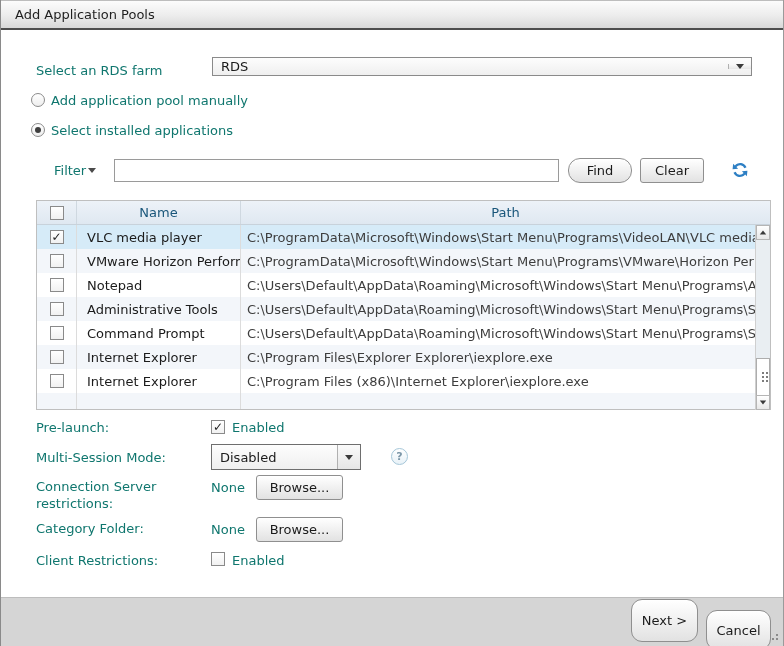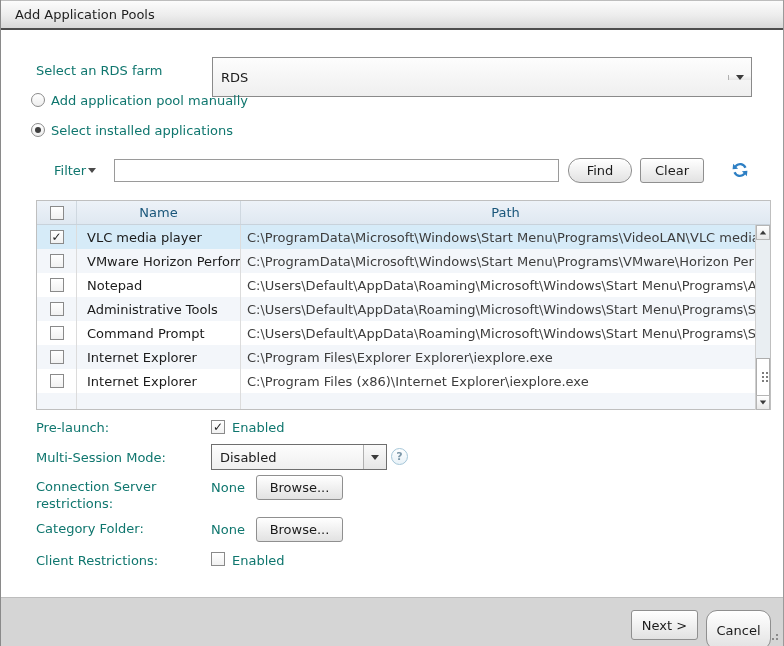--- a/index.html
+++ b/index.html
@@ -92,21 +92,21 @@
   .resize-grip i:nth-child(3){ right:0; bottom:4px; }
 </style>
 </head>
 <body>
 
 <div id="dialog">
 
   <div class="titlebar">Add Application Pools</div>
 
   <div class="label" style="left:35px; top:63px;">Select an RDS farm</div>
-  <div class="dropdown" style="left:211px; top:57px; width:540px; height:40px;align-items:center;">
+  <div class="dropdown" style="left:211px; top:57px; width:540px; height:19px;align-items:center;">
     <div class="dd-value">RDS</div>
     <div class="dd-btn">
         <span class="tri-down"></span>
       </div>
   </div>
 
   <div class="radio" style="left:30px; top:93px;"></div>
   <div class="label" style="left:50px; top:93px;">Add application pool manually</div>
   <div class="radio selected" style="left:30px; top:123px;"></div>
   <div class="label" style="left:50px; top:123px;">Select installed applications</div>
@@ -204,42 +204,42 @@
           <span class="tri-down t"></span>
         </div>
     </div>
   </div>
 
   <div class="label" style="left:35px; top:420px;">Pre-launch:</div>
   <div class="checkbox" style="position:absolute; left:210px; top:420px;" id="prelaunch-cb">✓</div>
   <div class="label" style="left:231px; top:420px;">Enabled</div>
 
   <div class="label" style="left:35px; top:450px;">Multi-Session Mode:</div>
-  <div class="dropdown" style="left:210px; top:444px; width:176px; height:26px; border-color:#6e6e6e;">
+  <div class="dropdown" style="left:210px; top:444px; width:150px; height:26px; border-color:#6e6e6e;">
     <div class="dd-value">Disabled</div>
     <div class="dd-btn">
         <span class="tri-down"></span>
       </div>
   </div>
   <div class="help-icon" style="left:390px; top:448px;">?</div>
 
   <div class="label" style="left:35px; top:478px; width:155px; line-height:17px;">Connection Server restrictions:</div>
   <div class="label" style="left:210px; top:480px;">None</div>
   <div class="btn" style="left:255px; top:475px; width:87px; height:25px;">Browse...</div>
 
   <div class="label" style="left:35px; top:521px;">Category Folder:</div>
   <div class="label" style="left:210px; top:522px;">None</div>
   <div class="btn" style="left:255px; top:517px; width:87px; height:25px;">Browse...</div>
 
   <div class="label" style="left:35px; top:553px;">Client Restrictions:</div>
   <div class="checkbox" style="position:absolute; left:210px; top:552px;" id="client-cb"></div>
   <div class="label" style="left:231px; top:553px;">Enabled</div>
 
   <div class="footer">
-    <div class="btn" style="left:630px; top:12px; width:67px; height:30px;">Next &gt;</div>
+    <div class="btn" style="left:630px; top:1px; width:67px; height:43px;border-radius:11px;">Next &gt;</div>
     <div class="btn" style="left:705px; top:12px; width:65px; height:40px;border-radius:11px;">Cancel</div>
     <div class="resize-grip">
         <i></i>
         <i></i>
         <i></i>
       </div>
   </div>
 
 </div>
 

